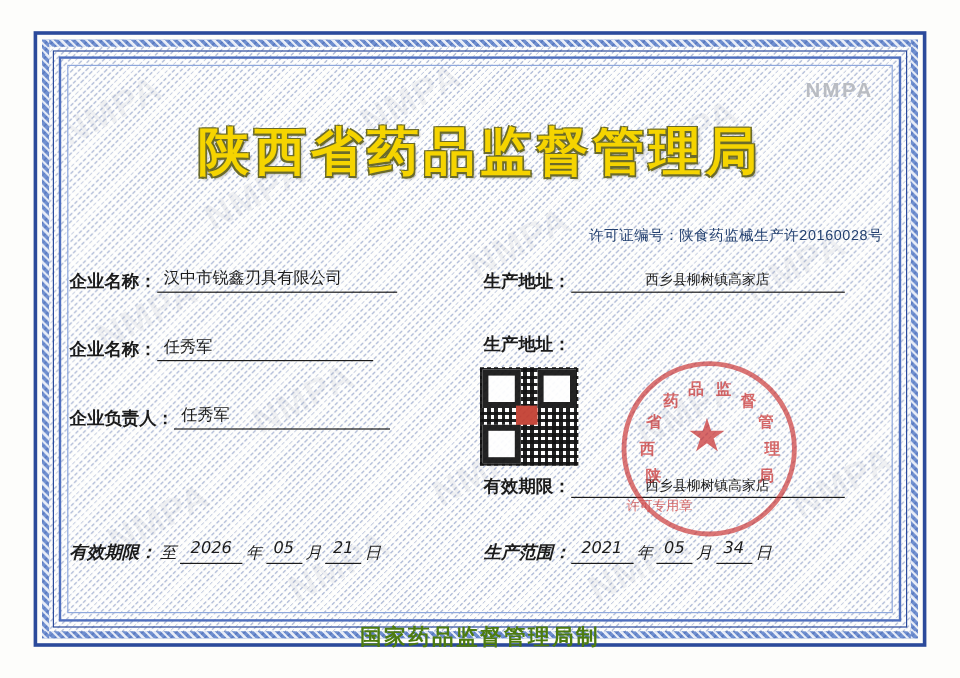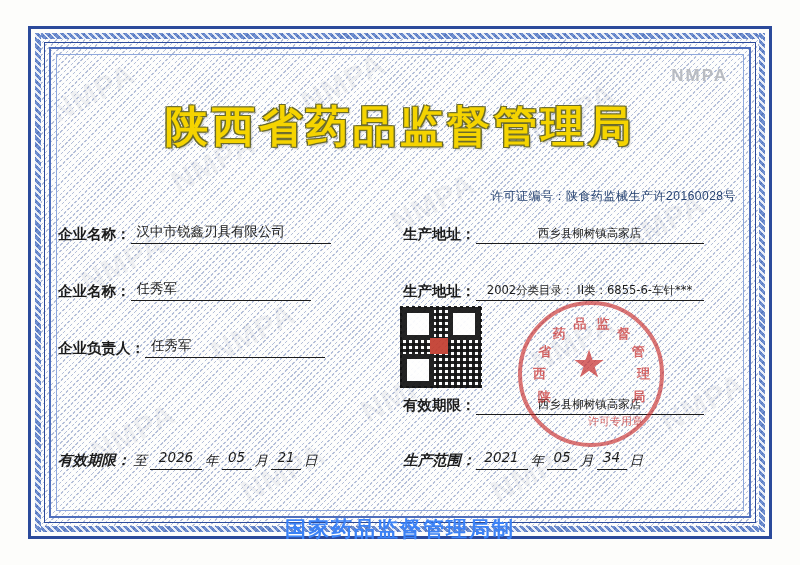--- a/index.html
+++ b/index.html
@@ -285,34 +285,34 @@
   .seal-text span {
     position: absolute;
     left: 50%;
     top: 50%;
     transform-origin: 0 0;
   }
   .seal-bottom {
     position: absolute;
     bottom: 14px;
     left: 0; right: 17px;
-    text-align: right;
+    text-align: left;
     font-size: 11px;
     color: rgba(198,40,40,.85);
   }
 
   .footer {
     position: absolute;
     bottom: -34px;
     left: 0; right: 0;
     text-align: center;
-    font-size: 21px;
+    font-size: 18px;
     font-weight: bold;
     letter-spacing: 2px;
-    color: #3b82f6;
+    color: #4d7c0f;
     font-family: "DejaVu Sans", sans-serif;
   }
 </style>
 </head>
 <body>
 
 <div class="certificate">
 
   <div class="border-outer"></div>
   <div class="border-mid"></div>
@@ -357,21 +357,21 @@
         <div class="col-right">
           <span class="label">生产地址：</span><span class="value-line w-right"><span class="val small center">西乡县柳树镇高家店</span></span>
         </div>
       </div>
 
       <div class="row r2">
         <div class="col-left">
           <span class="label">企业名称：</span><span class="value-line" style="width:180px"><span class="val">任秀军</span></span>
         </div>
         <div class="col-right">
-          <span class="label">生产地址：</span><span class="value-line w-right"><span class="val small center">2002分类目录：  II类：6855-6-车针***</span></span>
+          <span class="label">生产地址：</span>
         </div>
       </div>
 
       <div class="row r3">
         <div class="col-left">
           <span class="label">企业负责人：</span><span class="value-line" style="width:180px"><span class="val">任秀军</span></span>
         </div>
       </div>
 
       <div class="row r4">

